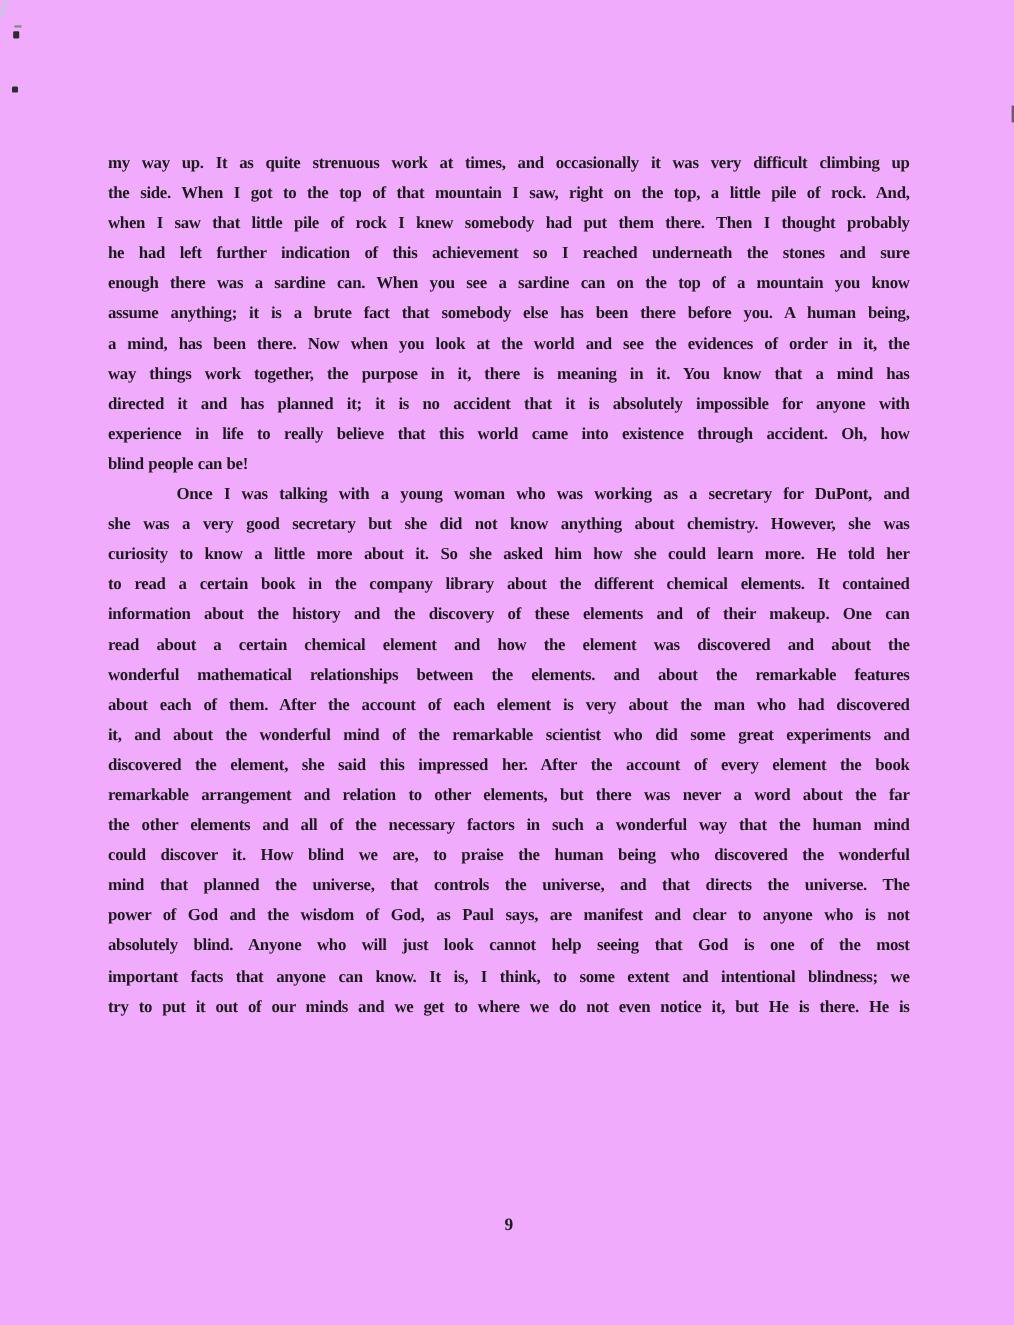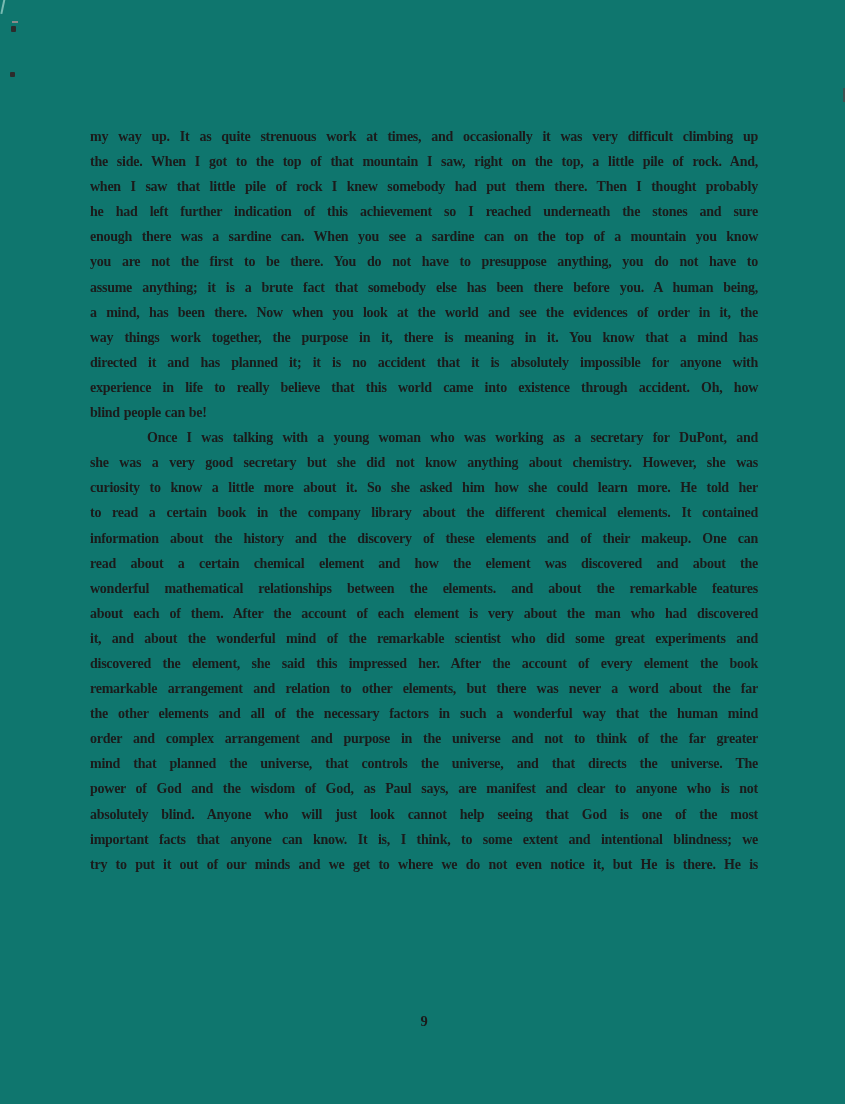--- a/index.html
+++ b/index.html
@@ -5,21 +5,21 @@
   html, body {
     margin: 0;
     padding: 0;
     background: #e8e8e8;
   }
   .page {
     position: relative;
     width: 845px;
     height: 1104px;
     margin: 0 auto;
-    background: #0f766e;
+    background: #f0abfc;
     overflow: hidden;
     font-family: "Liberation Serif", "DejaVu Serif", serif;
     color: #1b1b1b;
   }
   .text-block {
     position: absolute;
     left: 90px;
     top: 124px;
     width: 668px;
   }
@@ -87,42 +87,41 @@
   <span class="speck speck-2"></span>
   <span class="edge-dash"></span>
 
   <div class="text-block">
       <div class="paragraph">
         <div class="line">my way up. It as quite strenuous work at times, and occasionally it was very difficult climbing up</div>
         <div class="line">the side. When I got to the top of that mountain I saw, right on the top, a little pile of rock. And,</div>
         <div class="line">when I saw that little pile of rock I knew somebody had put them there. Then I thought probably</div>
         <div class="line">he had left further indication of this achievement so I reached underneath the stones and sure</div>
         <div class="line">enough there was a sardine can. When you see a sardine can on the top of a mountain you know</div>
-        <div class="line">you are not the first to be there. You do not have to presuppose anything, you do not have to</div>
         <div class="line">assume anything; it is a brute fact that somebody else has been there before you. A human being,</div>
         <div class="line">a mind, has been there. Now when you look at the world and see the evidences of order in it, the</div>
         <div class="line">way things work together, the purpose in it, there is meaning in it. You know that a mind has</div>
         <div class="line">directed it and has planned it; it is no accident that it is absolutely impossible for anyone with</div>
         <div class="line">experience in life to really believe that this world came into existence through accident. Oh, how</div>
         <div class="line short">blind people can be!</div>
       </div>
       <div class="paragraph">
         <div class="line indent">Once I was talking with a young woman who was working as a secretary for DuPont, and</div>
         <div class="line">she was a very good secretary but she did not know anything about chemistry. However, she was</div>
         <div class="line">curiosity to know a little more about it. So she asked him how she could learn more. He told her</div>
         <div class="line">to read a certain book in the company library about the different chemical elements. It contained</div>
         <div class="line">information about the history and the discovery of these elements and of their makeup. One can</div>
         <div class="line">read about a certain chemical element and how the element was discovered and about the</div>
         <div class="line">wonderful mathematical relationships between the elements. and about the remarkable features</div>
         <div class="line">about each of them. After the account of each element is very about the man who had discovered</div>
         <div class="line">it, and about the wonderful mind of the remarkable scientist who did some great experiments and</div>
         <div class="line">discovered the element, she said this impressed her. After the account of every element the book</div>
         <div class="line">remarkable arrangement and relation to other elements, but there was never a word about the far</div>
         <div class="line">the other elements and all of the necessary factors in such a wonderful way that the human mind</div>
-        <div class="line">order and complex arrangement and purpose in the universe and not to think of the far greater</div>
+        <div class="line">could discover it. How blind we are, to praise the human being who discovered the wonderful</div>
         <div class="line">mind that planned the universe, that controls the universe, and that directs the universe. The</div>
         <div class="line">power of God and the wisdom of God, as Paul says, are manifest and clear to anyone who is not</div>
         <div class="line">absolutely blind. Anyone who will just look cannot help seeing that God is one of the most</div>
         <div class="line">important facts that anyone can know. It is, I think, to some extent and intentional blindness; we</div>
         <div class="line">try to put it out of our minds and we get to where we do not even notice it, but He is there. He is</div>
       </div>
     </div>
 
   <div class="page-number">9</div>
 </div>

